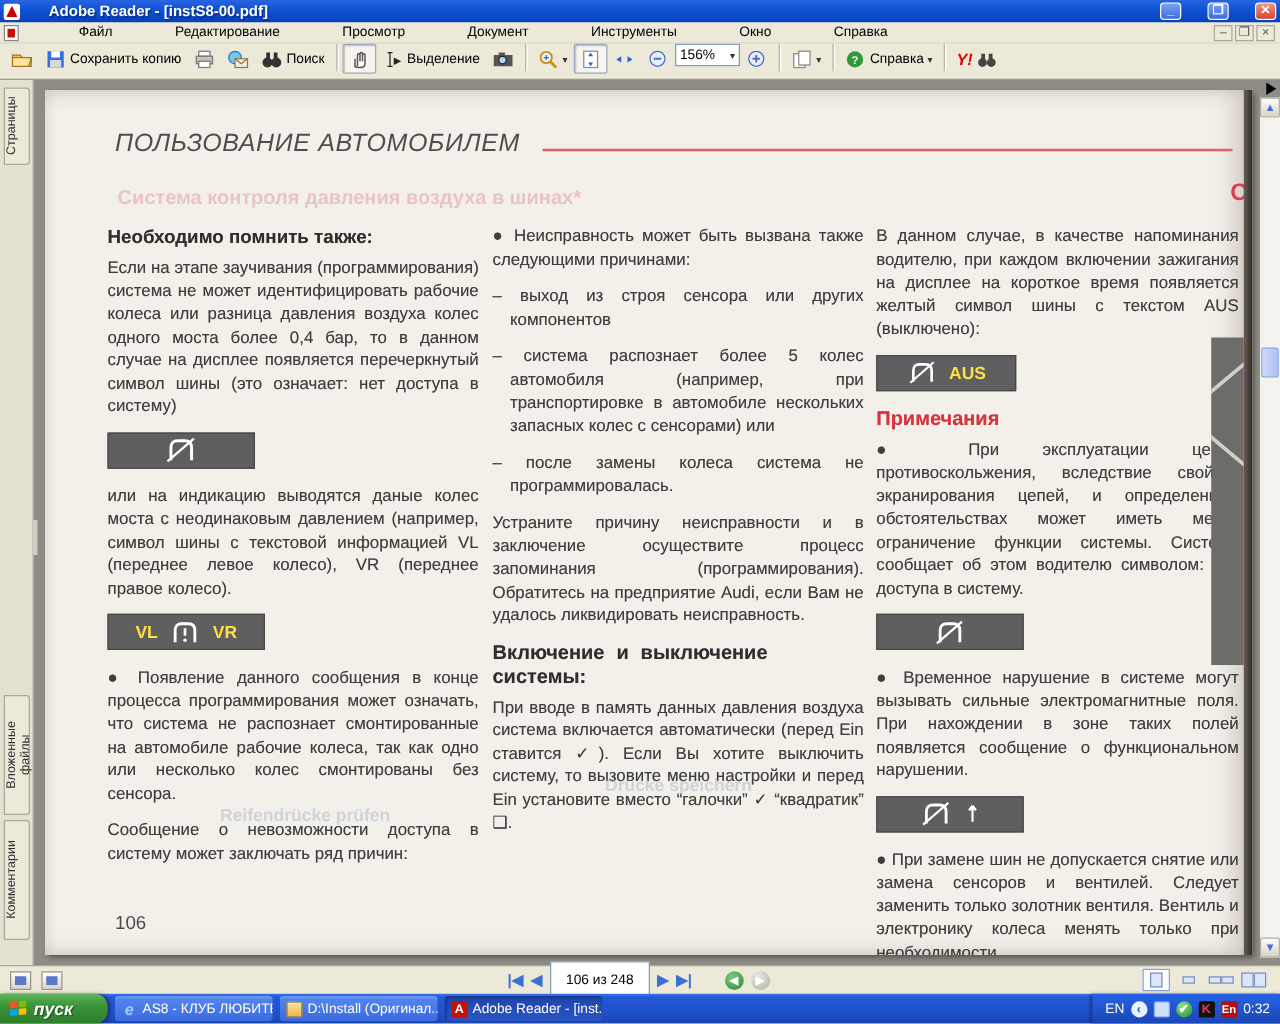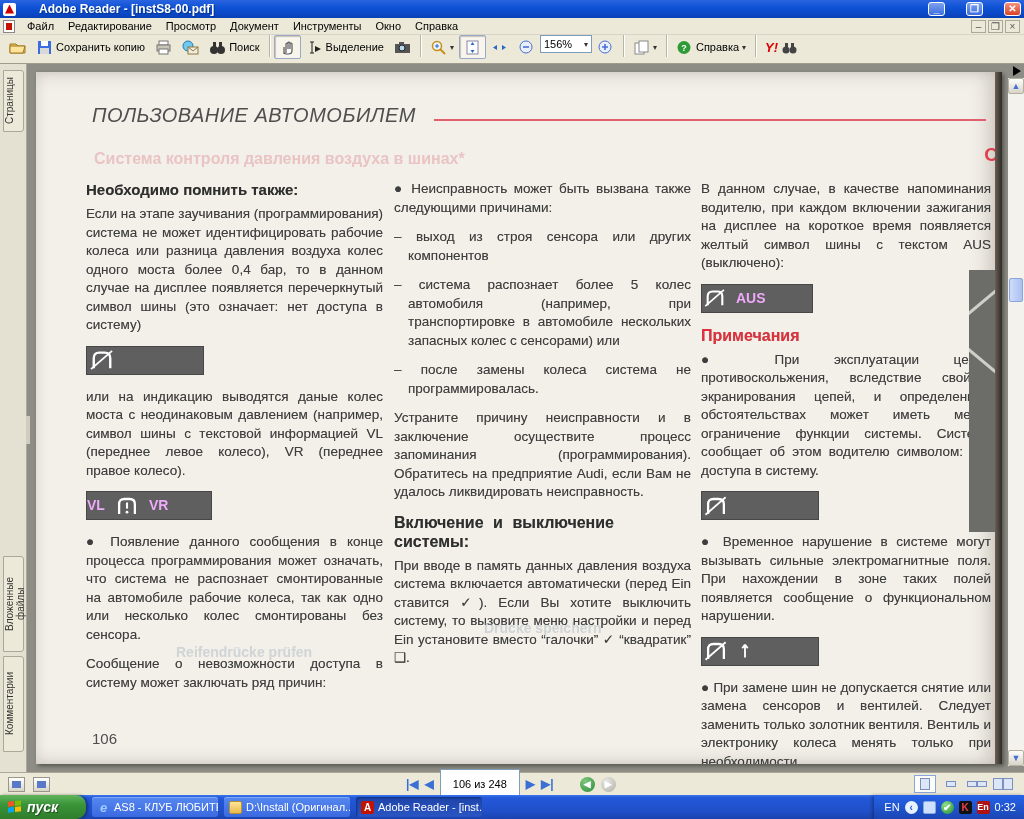--- a/index.html
+++ b/index.html
@@ -20,21 +20,21 @@
     background:linear-gradient(180deg,#7ba1ef,#3d6ee0); color:#fff; font-size:10px; line-height:12px;
     text-align:center; font-weight:bold; }
   .winbtn.close { background:linear-gradient(180deg,#f1927e,#d8442a); }
 
   
   .menubar { position:absolute; left:0; top:18px; width:1024px; height:17px; background:#ece9d8;
     display:flex; align-items:center; font-size:11px; color:#000; border-bottom:1px solid #d8d4c8; }
   .menubar .docicon { width:12px; height:13px; margin:0 5px 0 3px; background:#fff; border:1px solid #888;
     position:relative; }
   .menubar .docicon::after { content:""; position:absolute; inset:2px; background:#c41200; }
-  .menu-item { padding:1px 7px; cursor:default; }
+  .menu-item { padding:1px 7px; cursor:default;margin-left:36px; }
   .mdi-btns { margin-left:auto; display:flex; gap:2px; padding-right:4px; color:#555; font-size:10px; }
   .mdi-btn { width:15px; height:13px; border:1px solid #aca899; background:#ece9d8; text-align:center; line-height:11px; }
 
   
   .toolbar { position:absolute; left:0; top:35px; width:1024px; height:29px; background:#ece9d8;
     display:flex; align-items:flex-start; font-size:11px; border-bottom:1px solid #9e9a8e; padding-left:4px; }
   .tbtn { display:flex; align-items:center; gap:3px; padding:2px 4px; border:1px solid transparent;
     border-radius:2px; height:24px; }
   .tbtn.pressed { background:#f7f5ec; border-color:#9aa8c8; box-shadow:inset 1px 1px 1px #c8c4b4; }
   .tsep { width:1px; height:22px; background:#b8b4a4; margin:0 4px; box-shadow:1px 0 0 #fff; }
@@ -69,21 +69,21 @@
   .bleed.gray { color:rgba(140,160,180,.35); }
 
   .col { position:absolute; width:297px; font-size:13.5px; line-height:18.5px; text-align:justify;
     color:#3e3e3e; text-shadow:0 0 .4px rgba(70,70,70,.5); }
   .col p { margin-bottom:11px; }
   .col .chead { font-weight:bold; font-size:15px; color:#2e2e2e; margin-bottom:6px; line-height:19px; }
   .col .chead.red { color:#e0303c; font-size:16px; margin-top:4px; }
   .dash { padding-left:14px; text-indent:-14px; }
 
   .symbox { background:#5f5f5f; border:1px solid #474747; height:29px; display:flex; align-items:center;
-    justify-content:flex-start; gap:8px; margin:4px 0 13px 0; color:#f0abfc; font-weight:bold; font-size:14px; }
+    justify-content:center; gap:8px; margin:4px 0 13px 0; color:#fde047; font-weight:bold; font-size:14px; }
   .symbox svg { display:block; }
 
   .photostrip { position:absolute; right:7px; top:198px; width:26px; height:262px; background:#6c6c68; overflow:hidden; }
   .photostrip::before { content:""; position:absolute; left:-6px; top:30px; width:40px; height:3px;
     background:#cfcfc8; transform:rotate(-40deg); }
   .photostrip::after { content:""; position:absolute; left:-6px; top:90px; width:40px; height:3px;
     background:#cfcfc8; transform:rotate(40deg); }
   .side-letter { position:absolute; right:4px; top:72px; color:#e23b4a; font-weight:bold; font-size:19px; }
   .page-num { position:absolute; left:56px; top:658px; font-size:15px; color:#4e4e4e; }
 

